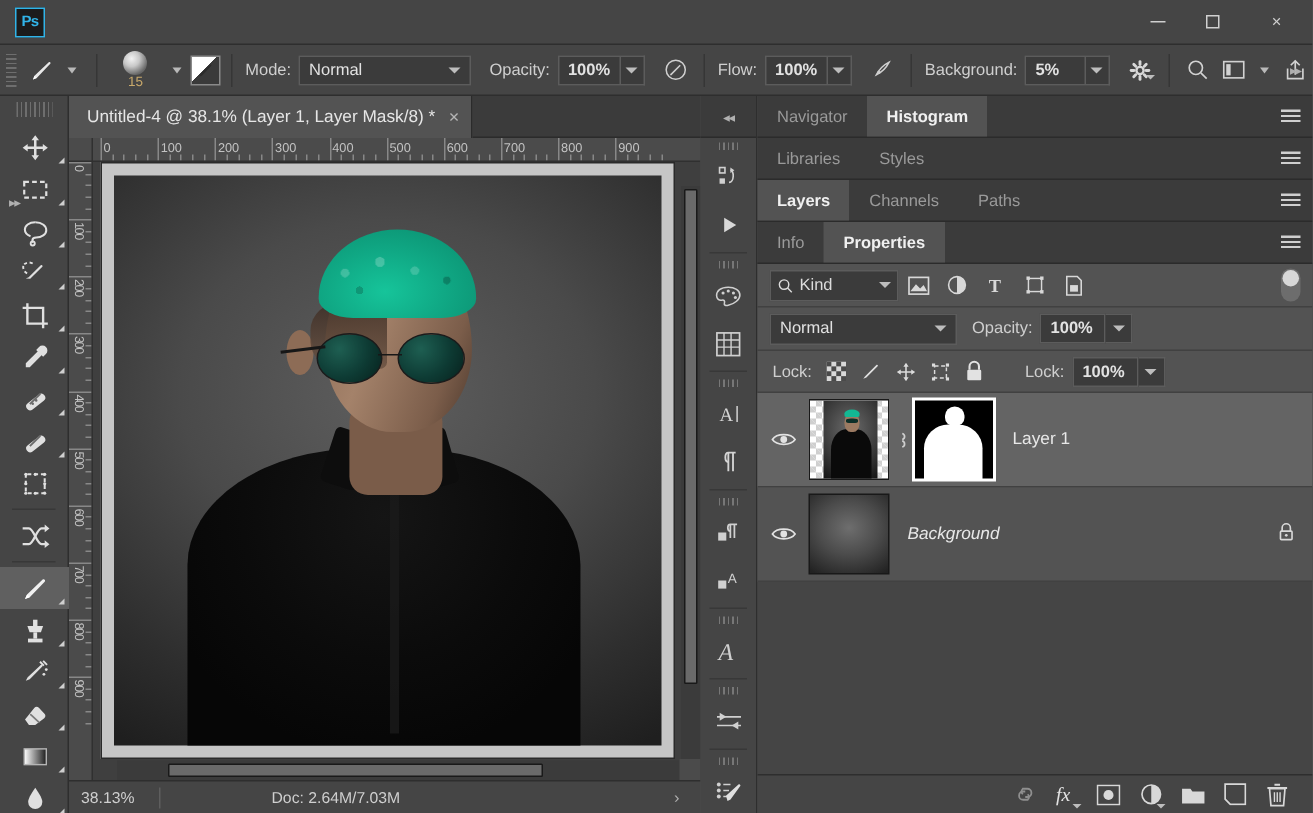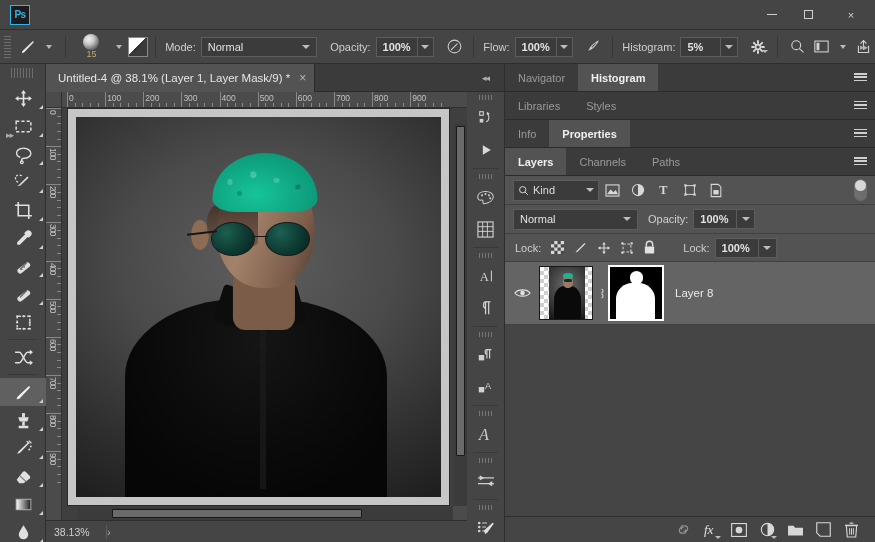--- a/index.html
+++ b/index.html
@@ -443,21 +443,21 @@
     <div style="width:10px"></div>
     <div class="ic" style="width:26px">
       <svg width="17" height="17" viewBox="0 0 20 20">
         <path d="M5 14 C7 10 11 6 15 4 C13 8 9 12 5 14 Z" fill="none" stroke="#cfcfcf" stroke-width="1.2"></path>
         <circle cx="7" cy="12" r="1.3" fill="#cfcfcf"></circle>
       </svg>
     </div>
 
     <div class="ob-sep"></div>
 
-    <div class="lbl">Histogram:</div>
+    <div class="lbl">Background:</div>
     <div class="field w-num">5%</div>
     <div class="dropbtn">
         <span class="chev"></span>
       </div>
 
     <div style="width:10px"></div>
     <div class="ic" style="width:26px;position:relative">
       <svg width="16" height="16" viewBox="0 0 20 20">
         <circle cx="10" cy="10" r="3" fill="none" stroke="#d8d8d8" stroke-width="2"></circle>
         <g stroke="#d8d8d8" stroke-width="2.4" stroke-linecap="round">
@@ -633,21 +633,21 @@
           <svg width="21" height="21" viewBox="0 0 20 20">
             <path d="M10 3 C13 7.5 14.5 10 14.5 12 A4.5 4.5 0 0 1 5.5 12 C5.5 10 7 7.5 10 3 Z" fill="#e0e0e0"></path>
           </svg>
           <span class="tri"></span>
         </div>
       </div>
   </div>
 
   <div class="tabstrip">
     <div class="doctab">
-      <span class="tt">Untitled-4 @ 38.1% (Layer 1, Layer Mask/9) *</span>
+      <span class="tt">Untitled-4 @ 38.1% (Layer 1, Layer Mask/8) *</span>
       <span class="x">×</span>
     </div>
   </div>
 
   <div class="canvasarea">
     <div class="ruler-corner"></div>
     <div class="ruler-h" id="ruler-h">
         <div class="rtick" style="left: 5px; height: 15px;"></div>
         <div class="rlabel" style="left: 7px;">0</div>
         <div class="rtick" style="left: 12.626px; height: 4px;"></div>
@@ -798,20 +798,21 @@
       <div class="hscroll">
           <div class="thumb"></div>
         </div>
       <div class="scroll-corner"></div>
     </div>
   </div>
 
   <div class="statusbar">
     <div class="sb-zoom">38.13%</div>
     <div class="sb-sep"></div>
+    <div class="sb-doc">Doc: 2.64M/7.03M</div>
     <div class="sb-arrow">›</div>
   </div>
 
   <div class="rail">
     <div class="rail-top">◂◂</div>
 
     <div class="rail-grip">
         <div class="d"></div>
       </div>
     <div class="rail-btn">
@@ -932,28 +933,28 @@
           <div class="ptab">Navigator</div>
           <div class="ptab active">Histogram</div>
           <div class="pmenu"></div>
         </div>
         <div class="dockbar">
           <div class="ptab">Libraries</div>
           <div class="ptab">Styles</div>
           <div class="pmenu"></div>
         </div>
         <div class="dockbar">
-          <div class="ptab">Info</div>
-          <div class="ptab active">Properties</div>
-          <div class="pmenu"></div>
-        </div>
-        <div class="dockbar">
           <div class="ptab active">Layers</div>
           <div class="ptab">Channels</div>
           <div class="ptab">Paths</div>
+          <div class="pmenu"></div>
+        </div>
+        <div class="dockbar">
+          <div class="ptab">Info</div>
+          <div class="ptab active">Properties</div>
           <div class="pmenu"></div>
         </div>
       </div>
 
     <div class="panel-body">
       <div class="lp-filter">
         <div class="kindbox">
           <svg width="11" height="11" viewBox="0 0 14 14">
             <circle cx="6" cy="6" r="4" fill="none" stroke="#dcdcdc" stroke-width="1.2"></circle>
             <path d="M9 9 L12.5 12.5" stroke="#dcdcdc" stroke-width="1.2"></path>
@@ -1082,23 +1083,40 @@
           <div class="linkicon">
             <svg width="9" height="15" viewBox="0 0 10 16">
               <path d="M5 3 A2.4 2.4 0 0 1 5 7.6" fill="none" stroke="#cfcfcf" stroke-width="1.3"></path>
               <path d="M5 8.4 A2.4 2.4 0 0 1 5 13" fill="none" stroke="#cfcfcf" stroke-width="1.3"></path>
             </svg>
           </div>
           <div class="maskthumb">
             <div class="m-body"></div>
             <div class="m-head"></div>
           </div>
-          <div class="layername">Layer 8</div>
-        </div>
-
+          <div class="layername">Layer 1</div>
+        </div>
+
+        <div class="layerrow">
+          <div class="eye">
+            <svg width="17" height="12" viewBox="0 0 18 12">
+              <path d="M1 6 C4 1.5 14 1.5 17 6 C14 10.5 4 10.5 1 6 Z" fill="none" stroke="#e2e2e2" stroke-width="1.2"></path>
+              <circle cx="9" cy="6" r="2.4" fill="#e2e2e2"></circle>
+            </svg>
+          </div>
+          <div class="bgthumb"></div>
+          <div class="layername italic">Background</div>
+          <div class="lockbadge">
+            <svg width="11" height="13" viewBox="0 0 12 14">
+              <path d="M3 6.5 L3 4.2 A3 3 0 0 1 9 4.2 L9 6.5" fill="none" stroke="#d8d8d8" stroke-width="1.2"></path>
+              <rect x="1.8" y="6.5" width="8.4" height="6.2" rx="0.7" fill="none" stroke="#d8d8d8" stroke-width="1.2"></rect>
+              <circle cx="6" cy="9.6" r="1" fill="#d8d8d8"></circle>
+            </svg>
+          </div>
+        </div>
 
       </div>
     </div>
 
     <div class="lp-bottom">
       <div class="bi">
         <svg width="17" height="11" viewBox="0 0 18 12">
           <path d="M7.2 6 A3 3 0 0 1 7.2 2 L10.5 2 A3 3 0 0 1 10.5 8 L9 8" fill="none" stroke="#8f8f8f" stroke-width="1.3"></path>
           <path d="M10.8 6 A3 3 0 0 1 10.8 10 L7.5 10 A3 3 0 0 1 7.5 4 L9 4" fill="none" stroke="#8f8f8f" stroke-width="1.3"></path>
         </svg>

